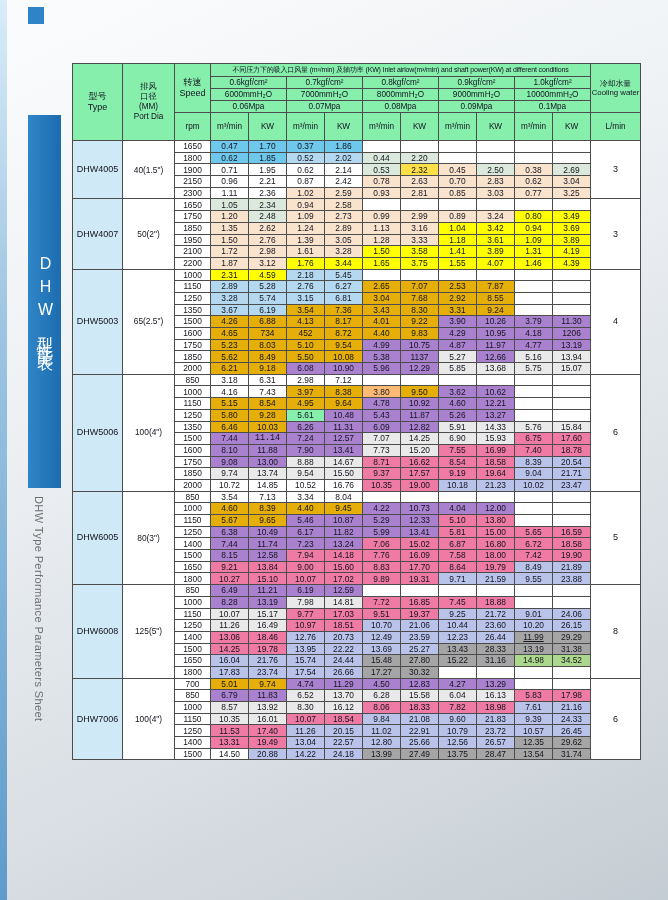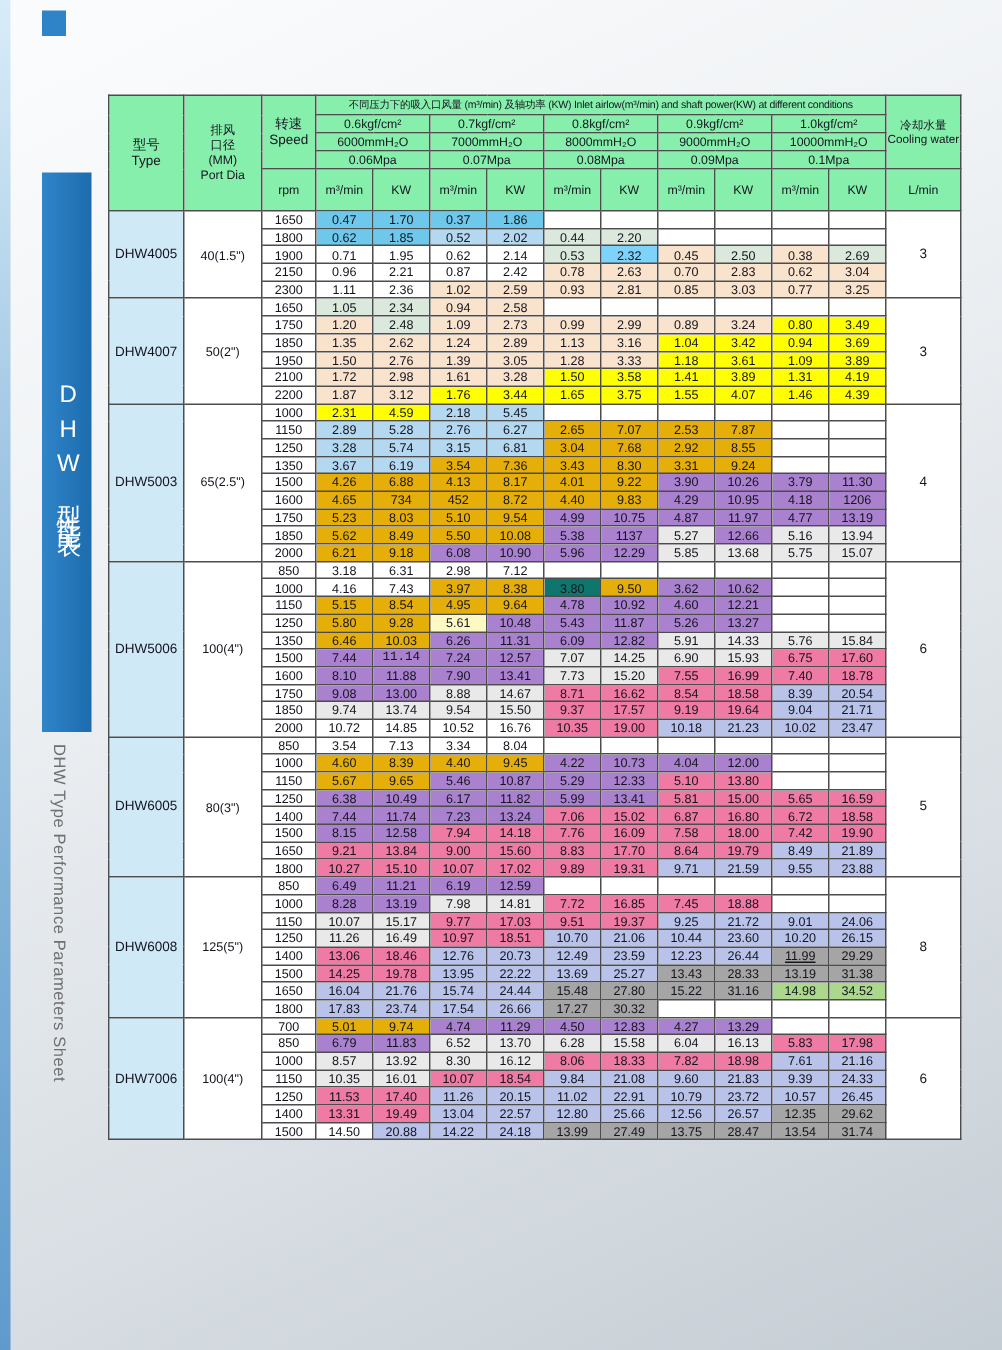--- a/index.html
+++ b/index.html
@@ -154,21 +154,21 @@
           <td class="val"></td>
           <td class="val"></td>
         </tr>
         <tr>
           <td class="rpm">1900</td>
           <td class="val">0.71</td>
           <td class="val">1.95</td>
           <td class="val">0.62</td>
           <td class="val">2.14</td>
           <td class="val" style="background: rgb(219, 233, 220);">0.53</td>
-          <td class="val" style="background: #7dd3fc;">2.32</td>
+          <td class="val" style="background: #fde047;">2.32</td>
           <td class="val" style="background: rgb(250, 227, 205);">0.45</td>
           <td class="val" style="background: rgb(219, 233, 220);">2.50</td>
           <td class="val" style="background: rgb(250, 227, 205);">0.38</td>
           <td class="val" style="background: rgb(219, 233, 220);">2.69</td>
         </tr>
         <tr>
           <td class="rpm">2150</td>
           <td class="val">0.96</td>
           <td class="val">2.21</td>
           <td class="val">0.87</td>
@@ -409,21 +409,21 @@
           <td class="val"></td>
           <td class="val"></td>
           <td class="cool" rowspan="10">6</td>
         </tr>
         <tr>
           <td class="rpm">1000</td>
           <td class="val">4.16</td>
           <td class="val">7.43</td>
           <td class="val" style="background: rgb(229, 174, 8);">3.97</td>
           <td class="val" style="background: rgb(229, 174, 8);">8.38</td>
-          <td class="val" style="background: #0f766e;">3.80</td>
+          <td class="val" style="background: #fdba74;">3.80</td>
           <td class="val" style="background: rgb(229, 174, 8);">9.50</td>
           <td class="val" style="background: rgb(169, 129, 207);">3.62</td>
           <td class="val" style="background: rgb(169, 129, 207);">10.62</td>
           <td class="val"></td>
           <td class="val"></td>
         </tr>
         <tr>
           <td class="rpm">1150</td>
           <td class="val" style="background: rgb(229, 174, 8);">5.15</td>
           <td class="val" style="background: rgb(229, 174, 8);">8.54</td>
@@ -433,21 +433,21 @@
           <td class="val" style="background: rgb(169, 129, 207);">10.92</td>
           <td class="val" style="background: rgb(169, 129, 207);">4.60</td>
           <td class="val" style="background: rgb(169, 129, 207);">12.21</td>
           <td class="val"></td>
           <td class="val"></td>
         </tr>
         <tr>
           <td class="rpm">1250</td>
           <td class="val" style="background: rgb(229, 174, 8);">5.80</td>
           <td class="val" style="background: rgb(229, 174, 8);">9.28</td>
-          <td class="val" style="background: #fef9c3;">5.61</td>
+          <td class="val" style="background: #86efac;">5.61</td>
           <td class="val" style="background: rgb(169, 129, 207);">10.48</td>
           <td class="val" style="background: rgb(169, 129, 207);">5.43</td>
           <td class="val" style="background: rgb(169, 129, 207);">11.87</td>
           <td class="val" style="background: rgb(169, 129, 207);">5.26</td>
           <td class="val" style="background: rgb(169, 129, 207);">13.27</td>
           <td class="val"></td>
           <td class="val"></td>
         </tr>
         <tr>
           <td class="rpm">1350</td>

